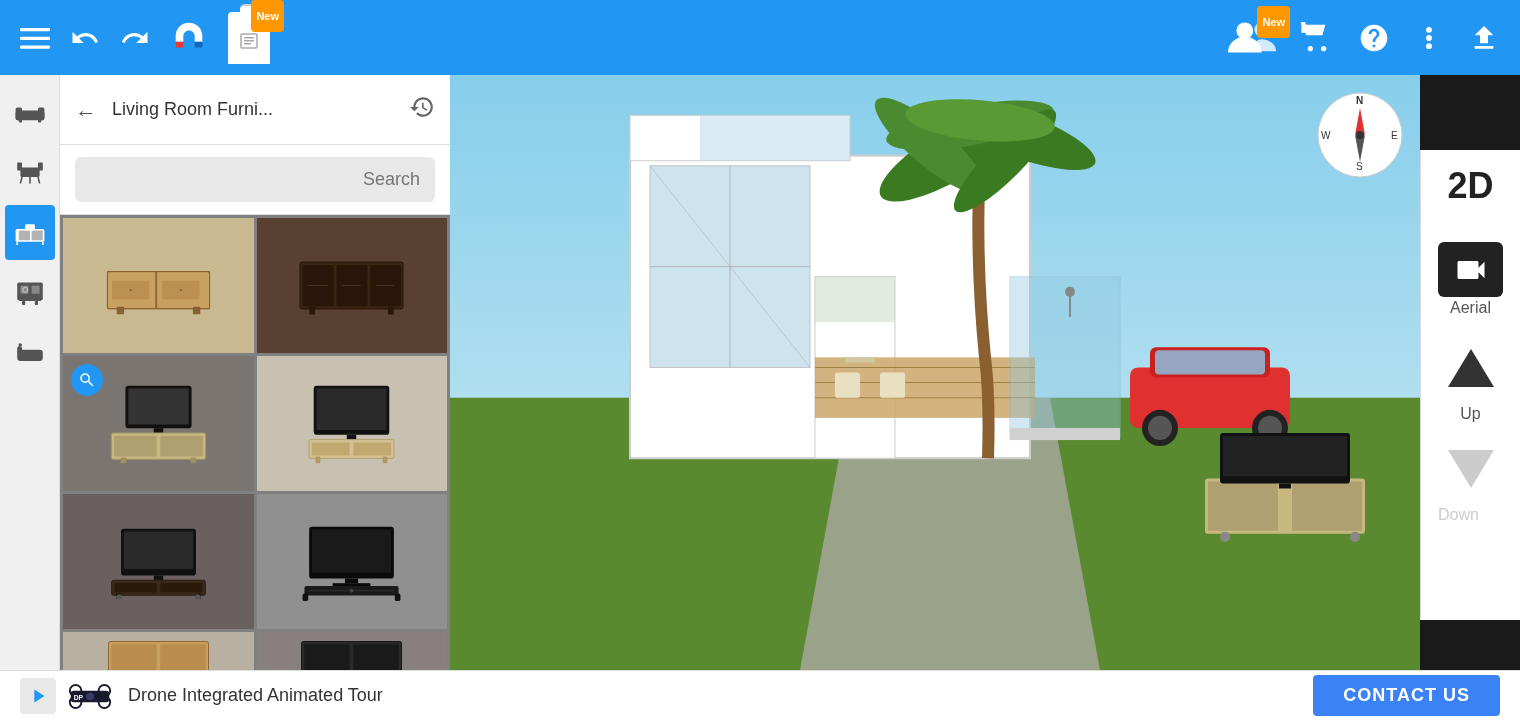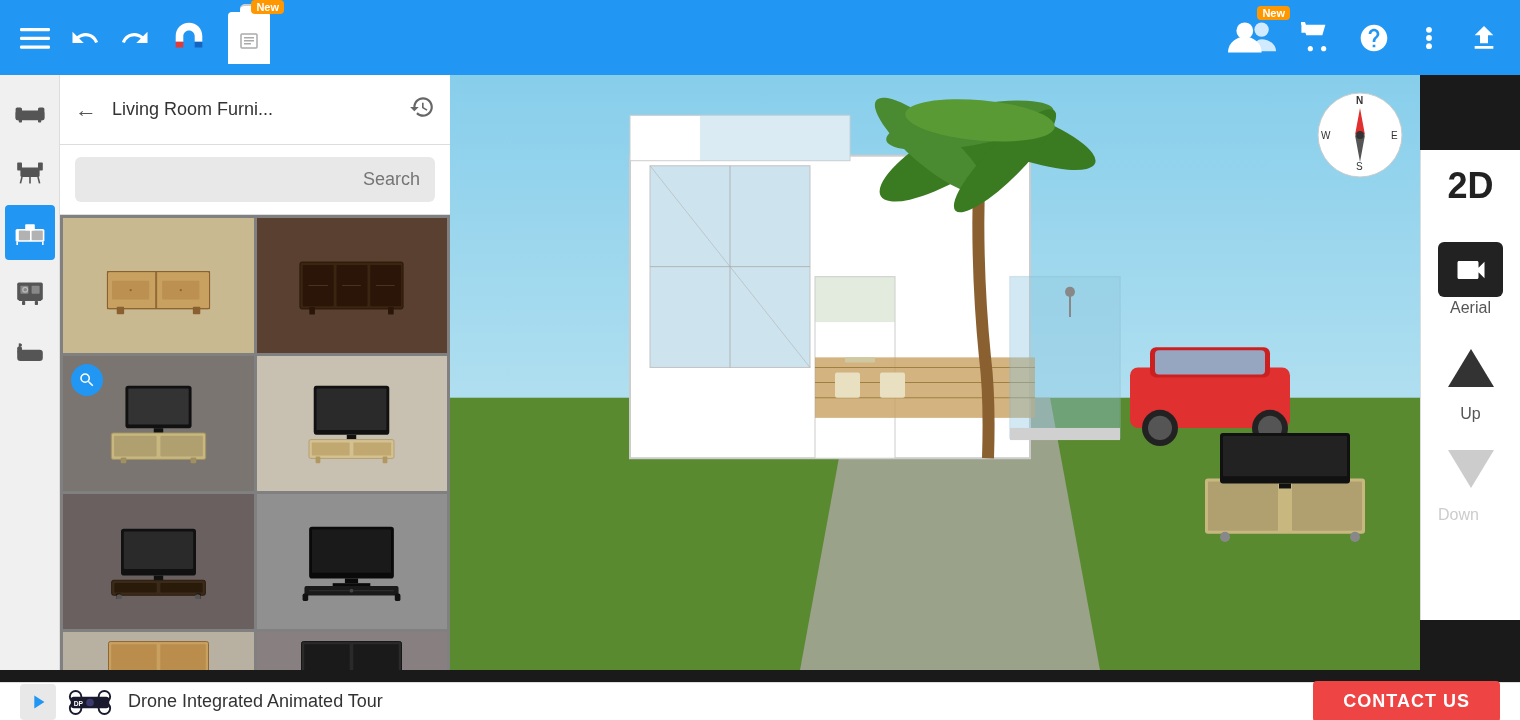--- a/index.html
+++ b/index.html
@@ -41,21 +41,21 @@
       align-items: center;
     }
     .new-badge {
       position: absolute;
       top: -12px;
       right: -14px;
       background: #ff9800;
       color: white;
       font-size: 11px;
       font-weight: bold;
-      padding: 1px 5px;
+      padding: 10px 5px;
       border-radius: 4px;
     }
 
     
     #main {
       position: absolute;
       top: 75px; left: 0; right: 0; bottom: 50px;
     }
 
     
@@ -275,34 +275,34 @@
       color: #555;
       margin-top: 10px;
     }
     .nav-btn.disabled svg { fill: #ccc; }
     .nav-btn.enabled svg { fill: #333; }
 
     
     #ad-bar {
       position: absolute;
       bottom: 0; left: 0; right: 0;
-      height: 38px;
+      height: 50px;
       background: white;
       display: flex;
       align-items: center;
       padding: 0 20px;
       border-top: 1px solid #ddd;
     }
     .ad-text {
       font-size: 18px;
       color: #333;
       flex: 1;
     }
     .contact-btn {
-      background: #ef4444;
+      background: #3b82f6;
       color: white;
       font-size: 18px;
       font-weight: bold;
       padding: 10px 30px;
       border-radius: 4px;
       cursor: pointer;
       letter-spacing: 1px;
     }
   </style>
 </head>

